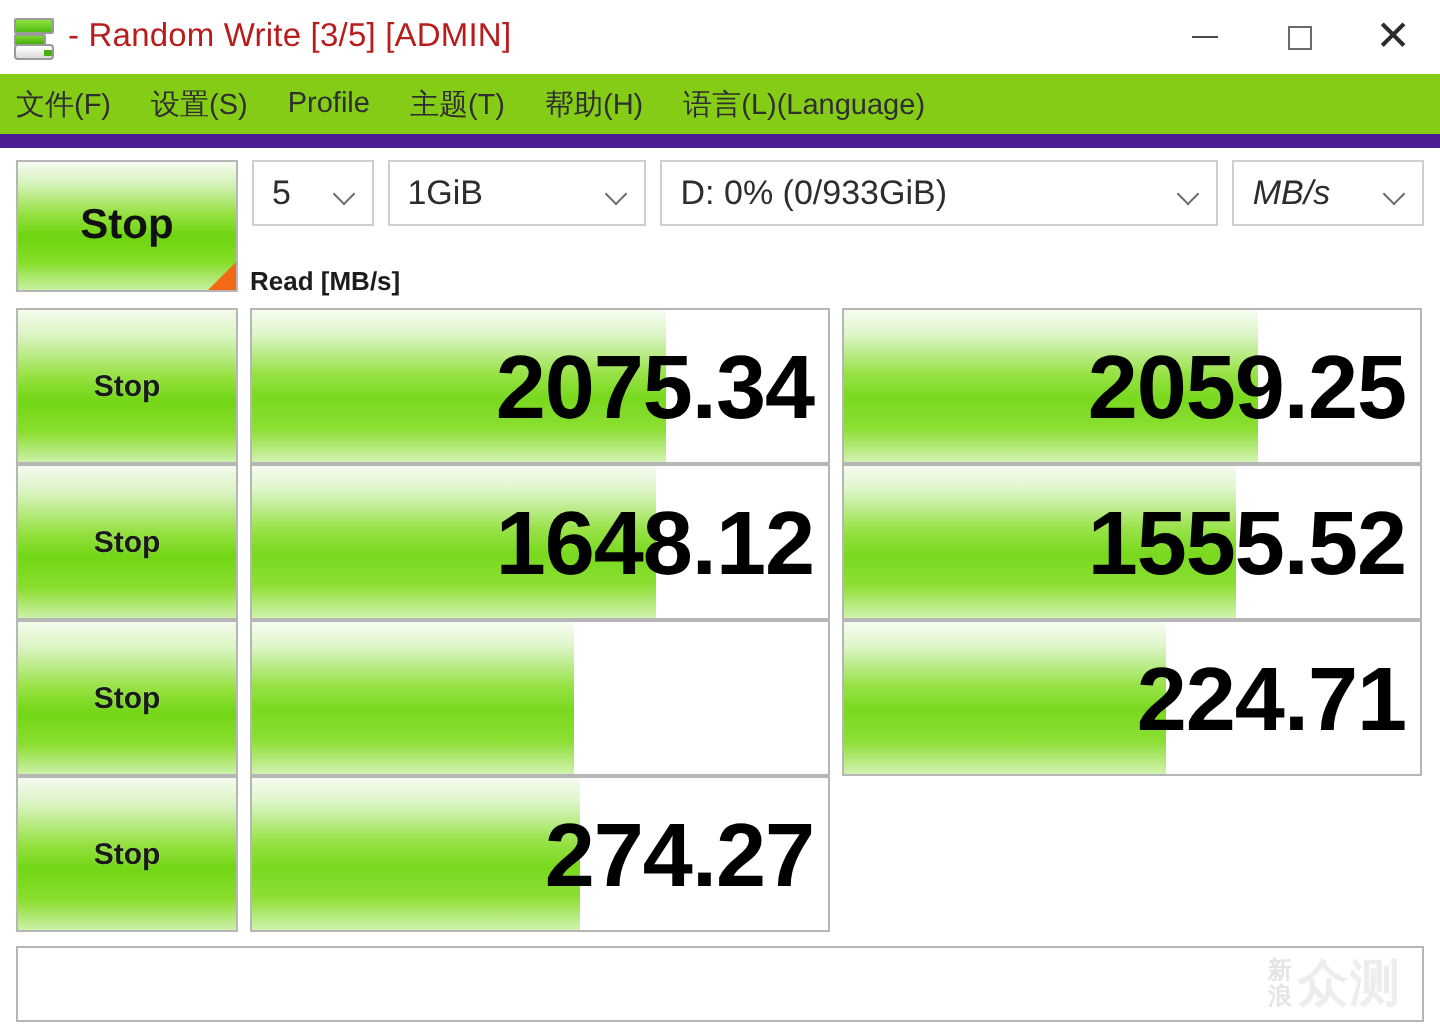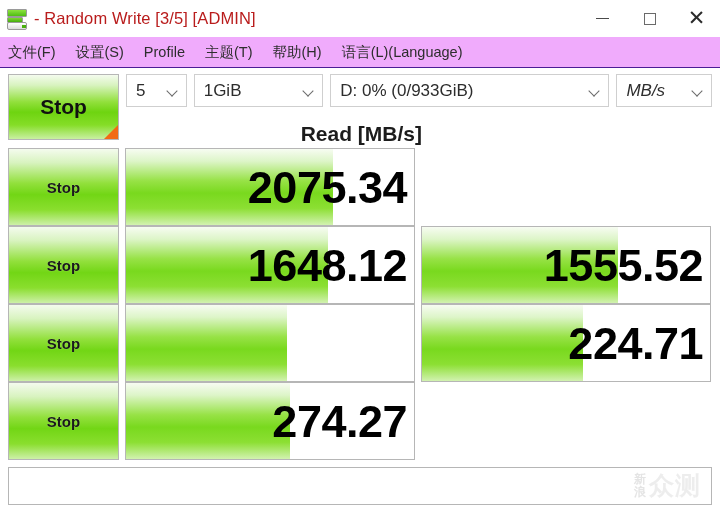--- a/index.html
+++ b/index.html
@@ -112,22 +112,22 @@
     color: #2b2b2b;
     font-family: "DejaVu Sans", sans-serif;
   }
 
   
   .menubar {
     height: 30px;
     display: flex;
     align-items: center;
     padding-left: 8px;
-    border-bottom: 1px solid #4c1d95;
-    background: #f0abfc;
+    border-bottom: 7px solid #4c1d95;
+    background: #84cc16;
   }
   .menuitem {
     font-size: 14.5px;
     color: #2e2e2e;
     margin-right: 20px;
     white-space: nowrap;
     font-family: "Liberation Sans", "DejaVu Sans", sans-serif;
   }
 
   
@@ -186,22 +186,22 @@
     margin-top: 2px;
   }
   .hdr-row {
     display: flex;
     height: 28px;
     align-items: center;
   }
   .hdr-spacer { width: 117px; flex: none; }
   .hdr-cell {
     flex: none;
-    text-align: right;
-    font-size: 21px;
+    text-align: left;
+    font-size: 13px;
     font-weight: bold;
     color: #1c1c1c;
     font-family: "Liberation Sans", "DejaVu Sans", sans-serif;
   }
   .hdr-read  { width: 297px; }
   .hdr-write { width: 290px; }
 
   .row {
     display: flex;
     height: 78px;
@@ -429,20 +429,24 @@
       </div>
 
       <div class="row">
         <div class="stopbtn">
           <span class="lbl">Stop</span>
         </div>
         <div class="scorebox read">
           <span class="fill" style="width: 72%;"></span>
           <span class="score-val">2075.34</span>
         </div>
+        <div class="scorebox write">
+          <span class="fill" style="width: 72%;"></span>
+          <span class="score-val">2059.25</span>
+        </div>
       </div>
 
       <div class="row">
         <div class="stopbtn">
           <span class="lbl">Stop</span>
         </div>
         <div class="scorebox read">
           <span class="fill" style="width: 70%;"></span>
           <span class="score-val">1648.12</span>
         </div>

